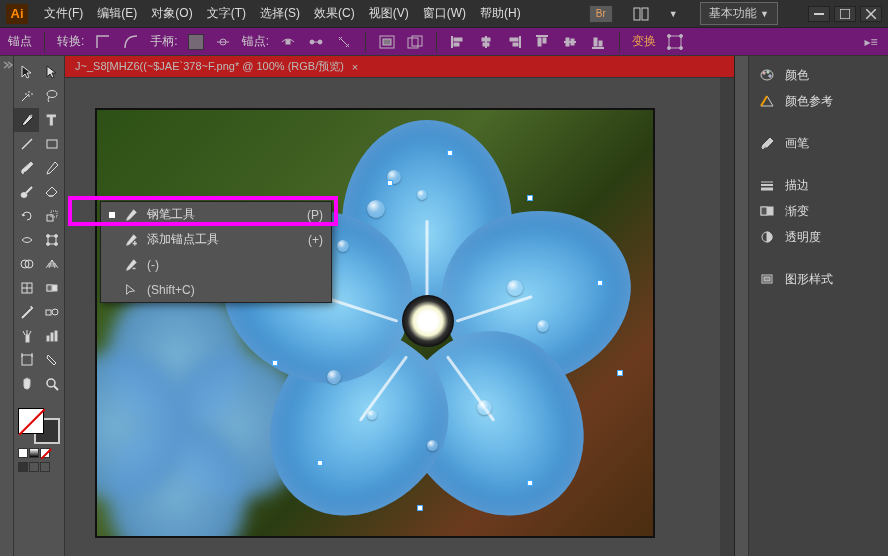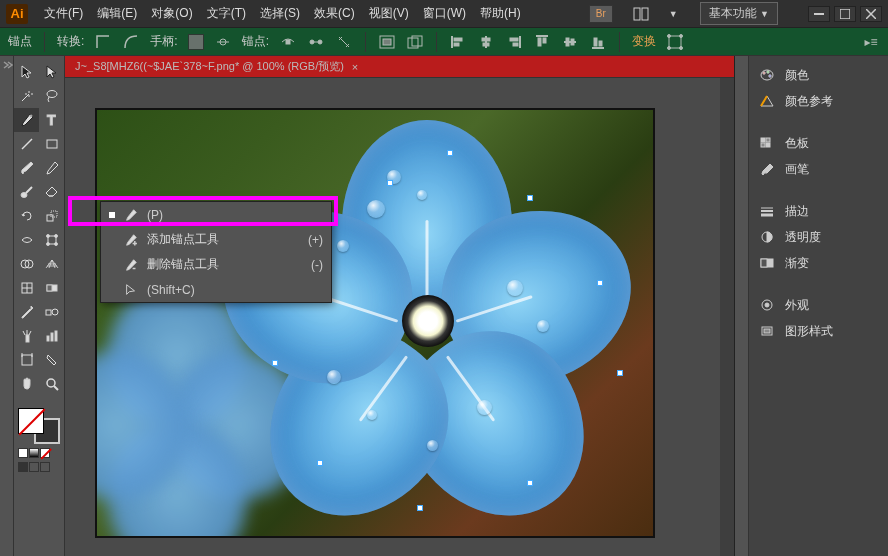--- a/index.html
+++ b/index.html
@@ -8,21 +8,21 @@
 .titlebar { height: 28px; background: #303030; display: flex; align-items: center; padding: 0 6px; border-bottom: 1px solid #222; }
 .ai-logo { width: 22px; height: 20px; background: #4a2500; color: #ff8c00; font-weight: bold; font-size: 13px; display: flex; align-items: center; justify-content: center; border-radius: 2px; margin-right: 10px; }
 .menu { display: flex; gap: 2px; }
 .menu-item { padding: 12px 6px; color: #ddd; cursor: pointer; }
 .title-right { margin-left: auto; display: flex; align-items: center; gap: 16px; }
 .br-btn { width: 24px; height: 18px; background: #5a5a5a; border: 1px solid #333; display: flex; align-items: center; justify-content: center; font-size: 10px; color: #e8a060; }
 .layout-btn { width: 24px; height: 18px; display:flex; align-items:center; justify-content:center; }
 .workspace { color: #ccc; padding: 2px 8px; border: 1px solid #666; background: #3a3a3a; margin: 0 6px; }
 .win-controls { display: flex; gap: 4px; margin-left: 8px; }
 .win-btn { width: 22px; height: 16px; background: #3a3a3a; border: 1px solid #222; display: flex; align-items: center; justify-content: center; }
-.ctrlbar { height: 28px; background: #14532d; display: flex; align-items: center; padding: 0 8px; gap: 10px; border-bottom: 1px solid #333; }
+.ctrlbar { height: 28px; background: #701a75; display: flex; align-items: center; padding: 0 8px; gap: 10px; border-bottom: 1px solid #333; }
 .ctrl-label { color: #ccc; }
 .ctrl-label.orange { color: #e8a050; }
 .ctrl-sep { width: 1px; height: 20px; background: #333; margin: 0 2px; }
 .ctrl-icon { width: 18px; height: 18px; display: flex; align-items: center; justify-content: center; opacity: 0.85; }
 .ctrl-icon.box { width:16px; height:16px; background:#777; border:1px solid #333; }
 .main { flex: 1; display: flex; }
 .toolcol { width: 14px; background: #535353; border-right: 1px solid #333; display:flex; flex-direction:column; }
 .toolcol .tog { width:12px; height:10px; margin:4px auto; }
 .toolbox { width: 51px; background: #535353; border-right: 1px solid #333; display: flex; flex-direction: column; padding-top: 4px; }
 .toolrow { display: flex; height: 24px; }
@@ -494,20 +494,21 @@
       </div>
 
       <div class="flyout">
         <div class="fly-item">
           <div class="dot"></div>
           <div class="ico">
               <svg width="14" height="14" viewBox="0 0 16 16">
                 <path d="M11 2 L14 5 L6 13 L3 14 L4 11 Z" fill="#ddd"></path>
               </svg>
             </div>
+          <div class="label">钢笔工具</div>
           <div class="sc">(P)</div>
         </div>
         <div class="fly-item">
           <div class="sp"></div>
           <div class="ico">
               <svg width="14" height="14" viewBox="0 0 16 16">
                 <path d="M11 2 L14 5 L6 13 L3 14 L4 11 Z" fill="#ddd"></path>
                 <text x="10" y="15" font-size="8" fill="#ddd">+</text>
               </svg>
             </div>
@@ -515,21 +516,20 @@
           <div class="sc">(+)</div>
         </div>
         <div class="fly-item">
           <div class="sp"></div>
           <div class="ico">
               <svg width="14" height="14" viewBox="0 0 16 16">
                 <path d="M11 2 L14 5 L6 13 L3 14 L4 11 Z" fill="#ddd"></path>
                 <text x="10" y="14" font-size="9" fill="#ddd">-</text>
               </svg>
             </div>
-          <div class="label">删除锚点工具</div>
           <div class="sc">(-)</div>
         </div>
         <div class="fly-item">
           <div class="sp"></div>
           <div class="ico">
               <svg width="14" height="14" viewBox="0 0 16 16">
                 <path d="M3 2 L3 13 L6 10 L12 9 Z" fill="none" stroke="#ddd"></path>
               </svg>
             </div>
           <div class="sc">(Shift+C)</div>
@@ -559,75 +559,55 @@
                 <path d="M2 12 L8 2 L14 12 Z" fill="none" stroke="#ccc"></path>
                 <path d="M2 12 L8 2" stroke="#e90" stroke-width="2"></path>
               </svg>
             </div>
           <span>颜色参考</span>
         </div>
         <div class="panel-gap"></div>
         <div class="panel-item">
           <div class="pi-icon">
               <svg width="16" height="14" viewBox="0 0 16 14">
-                <rect x="2" y="2" width="4" height="4" fill="#ccc"></rect>
-                <rect x="7" y="2" width="4" height="4" fill="#888"></rect>
-                <rect x="2" y="7" width="4" height="4" fill="#888"></rect>
-                <rect x="7" y="7" width="4" height="4" fill="#ccc"></rect>
-              </svg>
-            </div>
-          <span>色板</span>
-        </div>
-        <div class="panel-item">
-          <div class="pi-icon">
-              <svg width="16" height="14" viewBox="0 0 16 14">
                 <path d="M11 2 L14 5 L8 11 Q5 10 4 13 Q2 12 4 9 Z" fill="#ccc"></path>
               </svg>
             </div>
           <span>画笔</span>
         </div>
         <div class="panel-gap"></div>
         <div class="panel-item">
           <div class="pi-icon">
               <svg width="16" height="14" viewBox="0 0 16 14">
                 <line x1="2" y1="4" x2="14" y2="4" stroke="#ccc" stroke-width="1"></line>
                 <line x1="2" y1="7" x2="14" y2="7" stroke="#ccc" stroke-width="2"></line>
                 <line x1="2" y1="11" x2="14" y2="11" stroke="#ccc" stroke-width="3"></line>
               </svg>
             </div>
           <span>描边</span>
         </div>
         <div class="panel-item">
           <div class="pi-icon">
               <svg width="16" height="14" viewBox="0 0 16 14">
-                <circle cx="8" cy="7" r="5" fill="none" stroke="#ccc"></circle>
-                <path d="M8 2 A5 5 0 0 1 8 12 Z" fill="#ccc"></path>
-              </svg>
-            </div>
-          <span>透明度</span>
-        </div>
-        <div class="panel-item">
-          <div class="pi-icon">
-              <svg width="16" height="14" viewBox="0 0 16 14">
                 <rect x="2" y="3" width="12" height="8" fill="#ccc"></rect>
                 <rect x="2" y="3" width="6" height="8" fill="#555"></rect>
               </svg>
             </div>
           <span>渐变</span>
         </div>
-        <div class="panel-gap"></div>
         <div class="panel-item">
           <div class="pi-icon">
               <svg width="16" height="14" viewBox="0 0 16 14">
                 <circle cx="8" cy="7" r="5" fill="none" stroke="#ccc"></circle>
-                <circle cx="8" cy="7" r="2" fill="#ccc"></circle>
-              </svg>
-            </div>
-          <span>外观</span>
-        </div>
+                <path d="M8 2 A5 5 0 0 1 8 12 Z" fill="#ccc"></path>
+              </svg>
+            </div>
+          <span>透明度</span>
+        </div>
+        <div class="panel-gap"></div>
         <div class="panel-item">
           <div class="pi-icon">
               <svg width="16" height="14" viewBox="0 0 16 14">
                 <rect x="3" y="3" width="10" height="8" fill="none" stroke="#ccc"></rect>
                 <rect x="5" y="5" width="6" height="4" fill="#888"></rect>
               </svg>
             </div>
           <span>图形样式</span>
         </div>
       </div>

